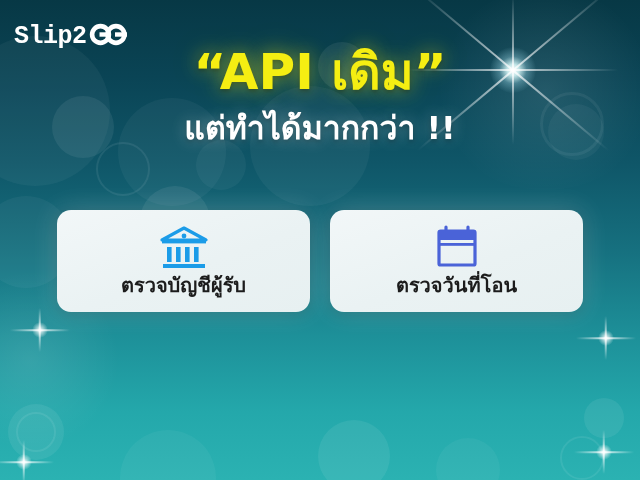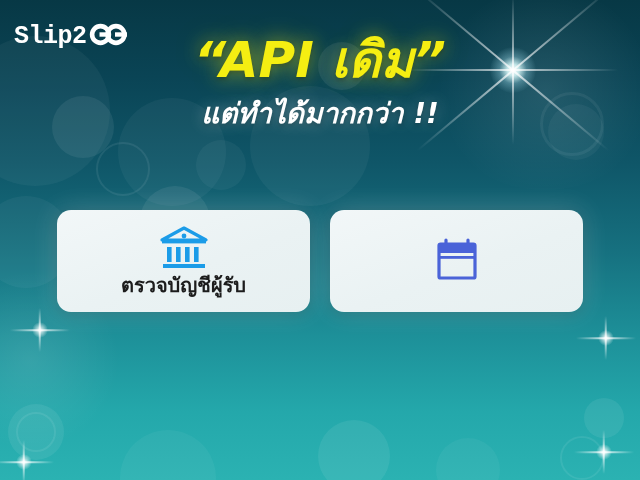--- a/index.html
+++ b/index.html
@@ -74,35 +74,35 @@
   }
   .logo-text{
     color:#ffffff; font-size:25px; font-weight:bold;
     letter-spacing:-0.5px; line-height:1;
     font-family:Liberation Mono, monospace;
   }
   .logo-mark{ display:block; margin-left:1px; }
 
   
   .headline{
-    position:absolute; left:0; right:0; top:34px;
-    text-align:center; z-index:15;font-style:italic;
+    position:absolute; left:0; right:0; top:46px;
+    text-align:center; z-index:15;
   }
   .headline .title{
     display:inline-block;
     color:#f5ee12;
     font-size:50px; font-weight:bold; line-height:1.05;
     text-shadow:0 0 18px rgba(245,238,18,0.45), 0 0 34px rgba(245,238,18,0.22), 0 2px 4px rgba(0,0,0,0.35);
     white-space:nowrap;
   }
   .headline .subtitle{
     display:block;
     margin-top:12px;
     color:#ffffff;
-    font-size:28px; font-weight:bold; line-height:1.1;
+    font-size:32px; font-weight:bold; line-height:1.1;
     text-shadow:0 0 16px rgba(255,255,255,0.40), 0 2px 5px rgba(0,0,0,0.30);
     white-space:nowrap;
   }
 
   
   .grid{
     position:absolute;
     left:57px; top:210px;
     width:526px; height:242px;
     display:grid;
@@ -231,18 +231,19 @@
         <svg width="46" height="46" viewBox="0 0 46 46">
           <g stroke="#4a63d8" fill="none" stroke-width="3.2" stroke-linecap="round">
             <path d="M12 3 L12 11"></path>
             <path d="M34 3 L34 11"></path>
           </g>
           <rect x="5" y="7" width="36" height="34" rx="1.6" fill="none" stroke="#4a63d8" stroke-width="3.2"></rect>
           <rect x="5" y="7" width="36" height="9" fill="#4a63d8"></rect>
           <rect x="5" y="19" width="36" height="2.8" fill="#4a63d8"></rect>
         </svg>
       </span>
+      <span class="card-label">ตรวจวันที่โอน</span>
     </div>
 
 
 
   </div>
 </div>
 
 </body></html>

